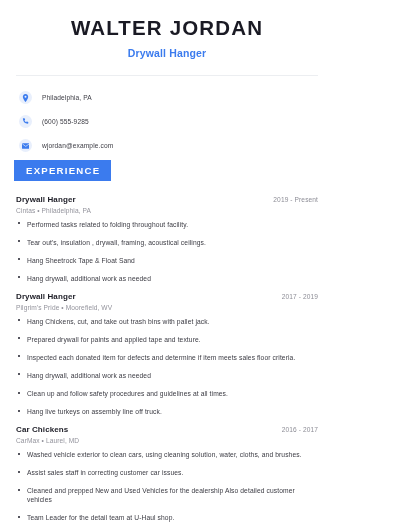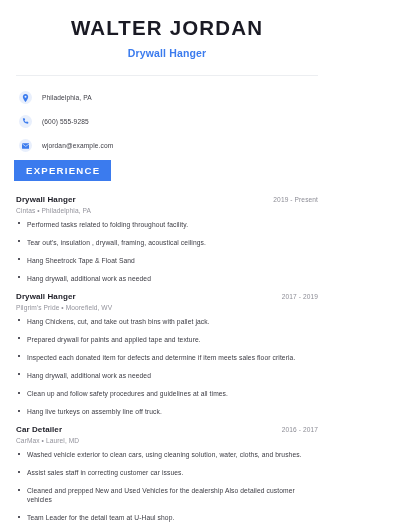--- a/index.html
+++ b/index.html
@@ -142,21 +142,21 @@
         <li>Prepared drywall for paints and applied tape and texture.</li>
         <li>Inspected each donated item for defects and determine if item meets sales floor criteria.</li>
         <li>Hang drywall, additional work as needed</li>
         <li>Clean up and follow safety procedures and guidelines at all times.</li>
         <li>Hang live turkeys on assembly line off truck.</li>
       </ul>
     </div>
 
     <div class="job">
       <div class="job-head">
-        <span class="job-role">Car Detailer</span>
+        <span class="job-role">Car Chickens</span>
         <span class="job-dates">2016 - 2017</span>
       </div>
       <div class="job-meta">CarMax  •  Laurel, MD</div>
       <ul class="bullets">
         <li>Washed vehicle exterior to clean cars, using cleaning solution, water, cloths, and brushes.</li>
         <li>Assist sales staff in correcting customer car issues.</li>
         <li>Cleaned and prepped New and Used Vehicles for the dealership Also detailed customer vehicles</li>
         <li>Team Leader for the detail team at U-Haul shop.</li>
       </ul>
     </div>

